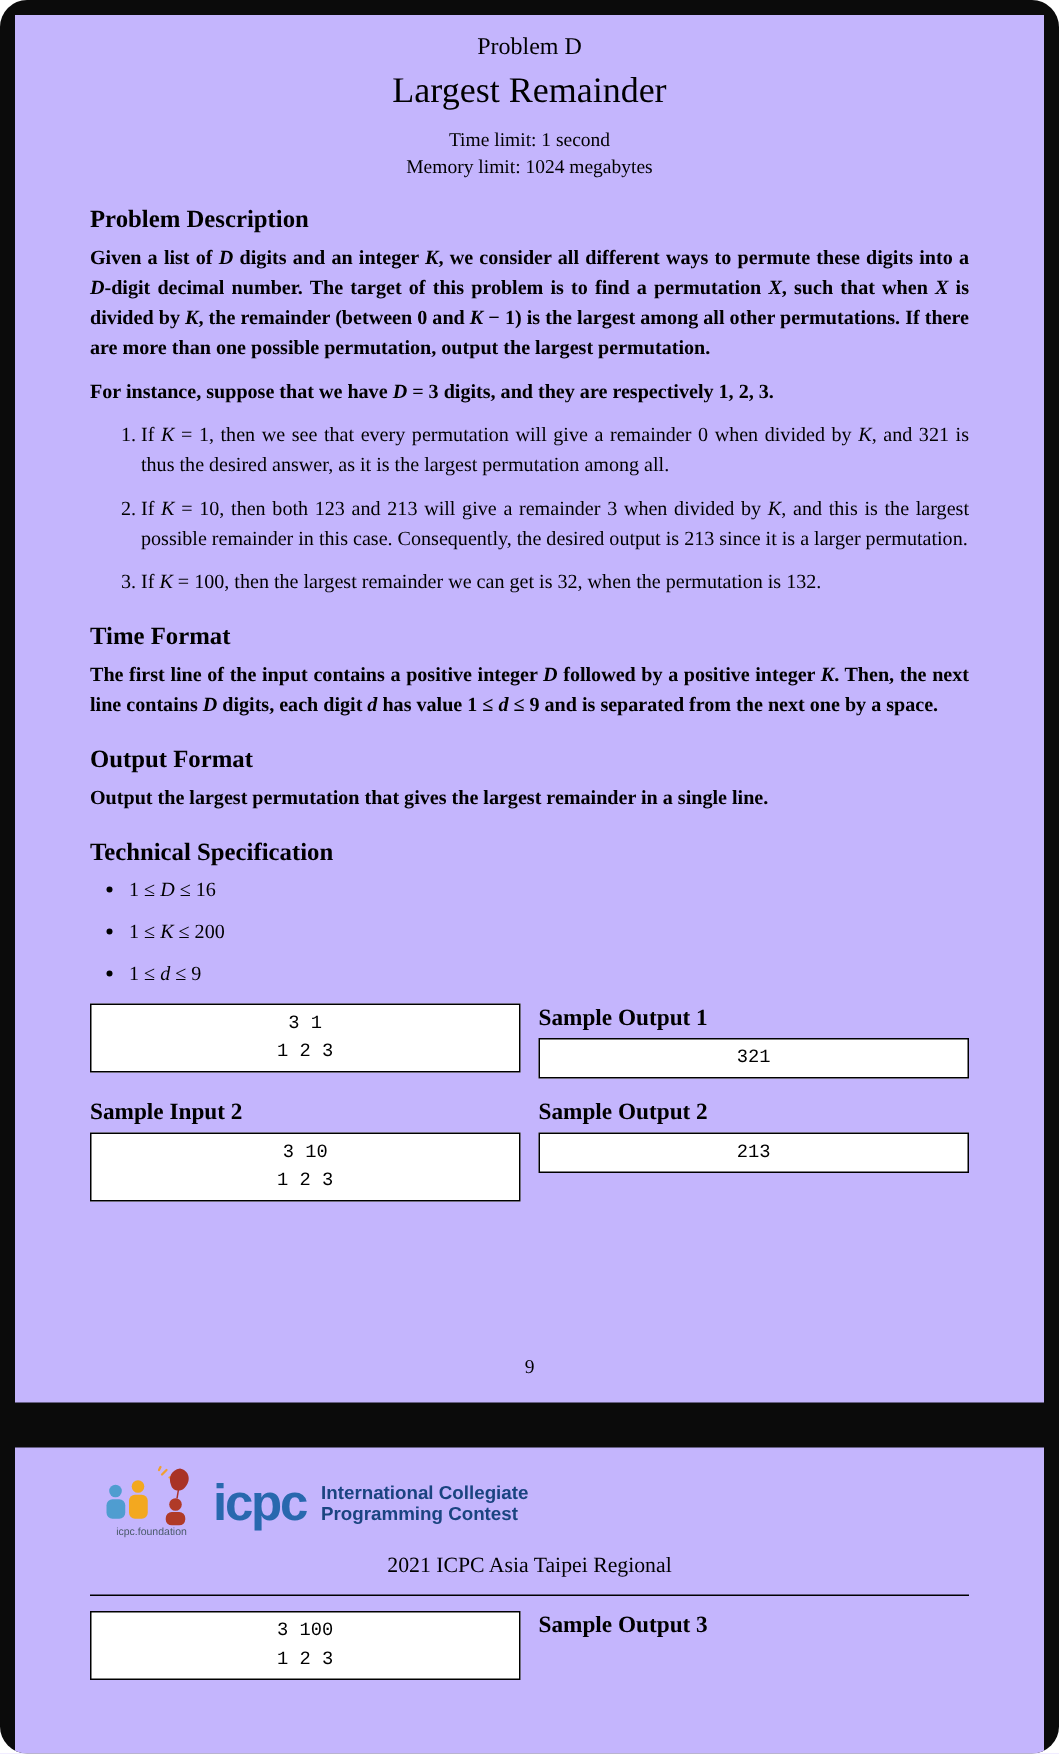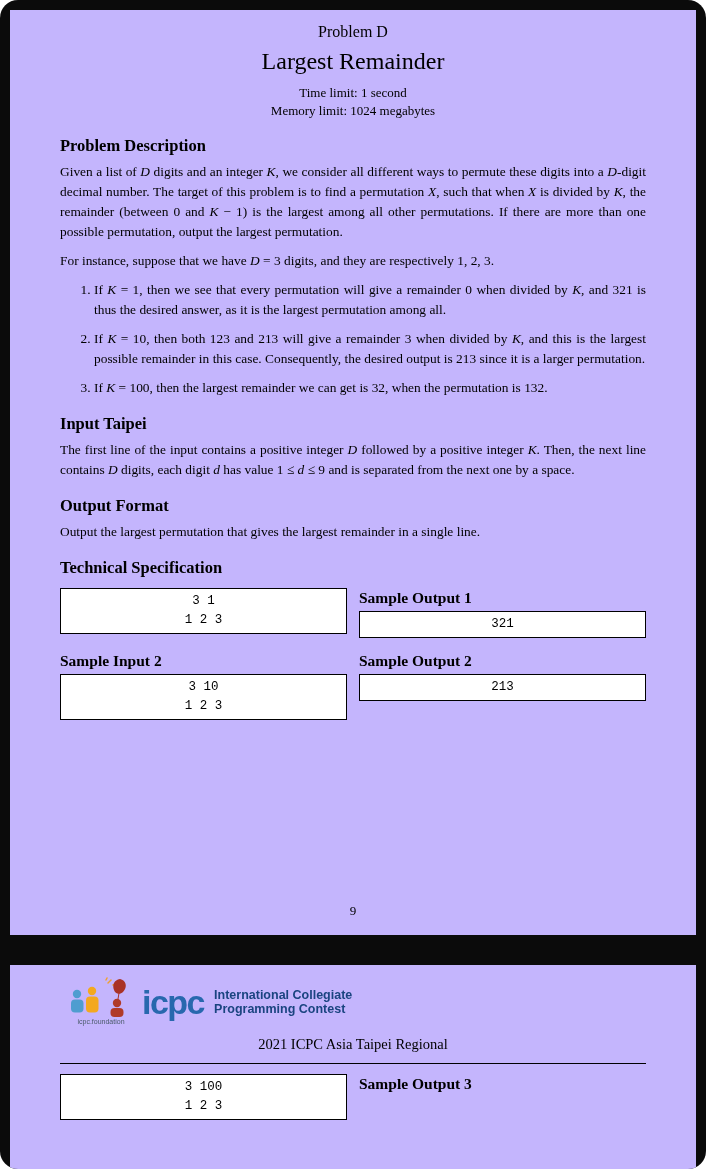--- a/index.html
+++ b/index.html
@@ -15,21 +15,21 @@
   }
   .page1 { top:10px; height:925px; }
   .page2 { top:965px; height:236px; overflow:hidden; }
 
   .center { text-align:center; }
   .problem-label { font-size:16px; line-height:20px; margin-top:4px; }
   .title { font-size:24px; line-height:30px; font-weight:normal; margin:4px 0 8px 0; }
   .limit { font-size:13px; line-height:18px; }
 
   h2.sec { font-size:16.5px; line-height:21px; margin:15px 0 5px 0; font-weight:bold; }
-  p.body { margin:6px 0 9px 0; text-align:justify; }
+  p.body { margin:6px 0 9px 0; text-align:justify;font-weight:bold; }
   i.mvar { font-style:italic; }
 
   ol.examples { margin:7px 0 9px 0; padding-left:34px; }
   ol.examples li { margin-bottom:9px; text-align:justify; }
   ul.specs { margin:5px 0 10px 0; padding-left:26px; list-style:disc; }
   ul.specs li { margin-bottom:8px; }
 
   .samples { margin-top:10px; }
   .sample-row { display:grid; grid-template-columns:1fr 1fr; column-gap:12px; margin-bottom:13px; align-items:start; }
   .sample-heading { font-weight:bold; font-size:15.5px; line-height:19px; margin-bottom:4px; }
@@ -63,27 +63,32 @@
     <h2 class="sec">Problem Description</h2>
     <p class="body">Given a list of <i class="mvar">D</i> digits and an integer <i class="mvar">K</i>, we consider all different ways to permute these digits into a <i class="mvar">D</i>-digit decimal number.  The target of this problem is to find a permutation <i class="mvar">X</i>, such that when <i class="mvar">X</i> is divided by <i class="mvar">K</i>, the remainder (between 0 and <i class="mvar">K</i> − 1) is the largest among all other permutations.  If there are more than one possible permutation, output the largest permutation.</p>
     <p class="body">For instance, suppose that we have <i class="mvar">D</i> = 3 digits, and they are respectively 1, 2, 3.</p>
 
     <ol class="examples">
       <li>If <i class="mvar">K</i> = 1, then we see that every permutation will give a remainder 0 when divided by <i class="mvar">K</i>, and 321 is thus the desired answer, as it is the largest permutation among all.</li>
       <li>If <i class="mvar">K</i> = 10, then both 123 and 213 will give a remainder 3 when divided by <i class="mvar">K</i>, and this is the largest possible remainder in this case.  Consequently, the desired output is 213 since it is a larger permutation.</li>
       <li>If <i class="mvar">K</i> = 100, then the largest remainder we can get is 32, when the permutation is 132.</li>
     </ol>
 
-    <h2 class="sec">Input Taipei</h2>
+    <h2 class="sec">Time Format</h2>
     <p class="body">The first line of the input contains a positive integer <i class="mvar">D</i> followed by a positive integer <i class="mvar">K</i>.  Then, the next line contains <i class="mvar">D</i> digits, each digit <i class="mvar">d</i> has value 1 ≤ <i class="mvar">d</i> ≤ 9 and is separated from the next one by a space.</p>
 
     <h2 class="sec">Output Format</h2>
     <p class="body">Output the largest permutation that gives the largest remainder in a single line.</p>
 
     <h2 class="sec">Technical Specification</h2>
+    <ul class="specs">
+      <li>1 ≤ <i class="mvar">D</i> ≤ 16</li>
+      <li>1 ≤ <i class="mvar">K</i> ≤ 200</li>
+      <li>1 ≤ <i class="mvar">d</i> ≤ 9</li>
+    </ul>
 
     <div class="samples">
       <div class="sample-row">
         <div class="sample-cell">
           <pre class="sample-box">3 1
 1 2 3</pre>
         </div>
         <div class="sample-cell">
           <div class="sample-heading">Sample Output 1</div>
           <pre class="sample-box">321</pre>

